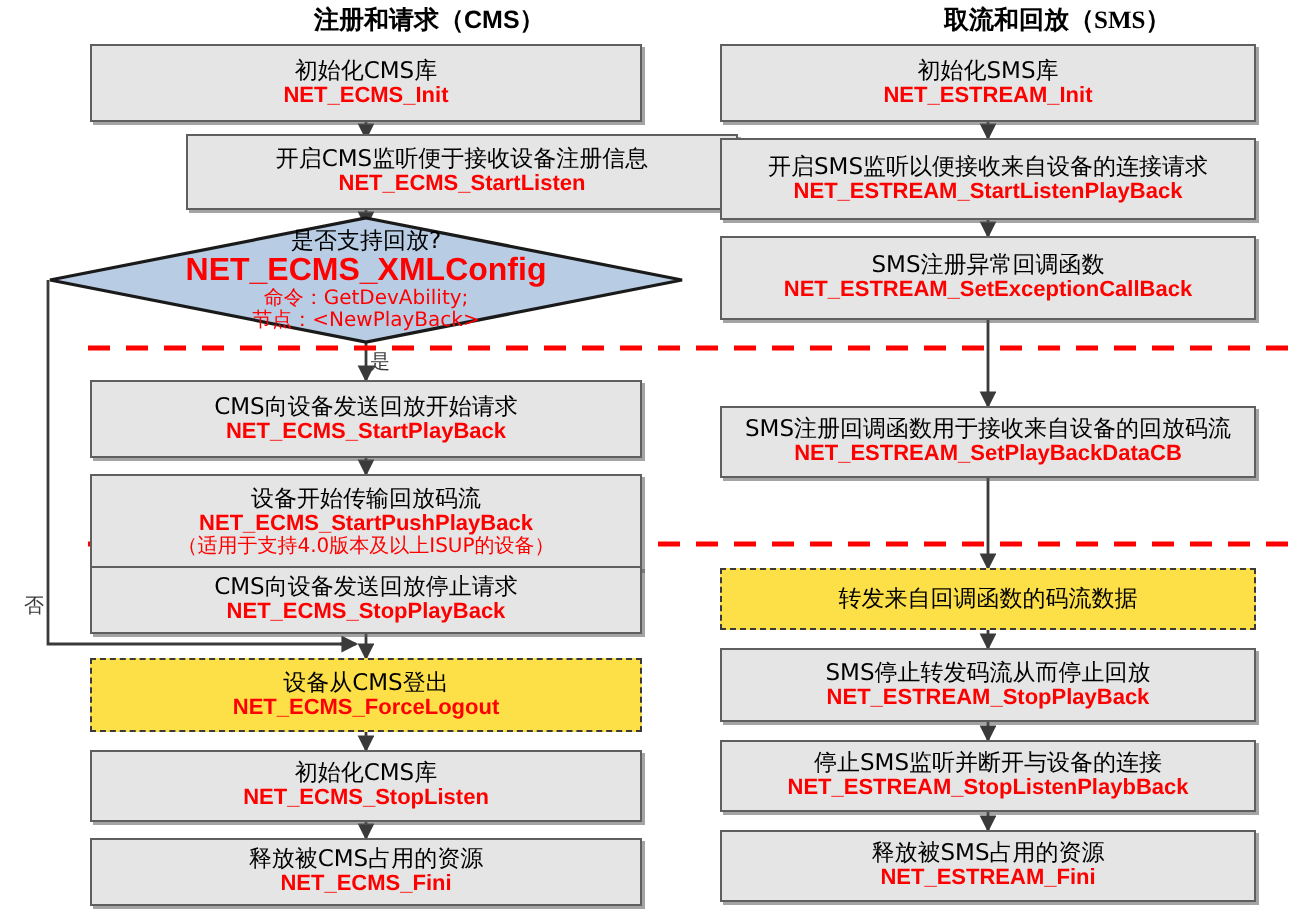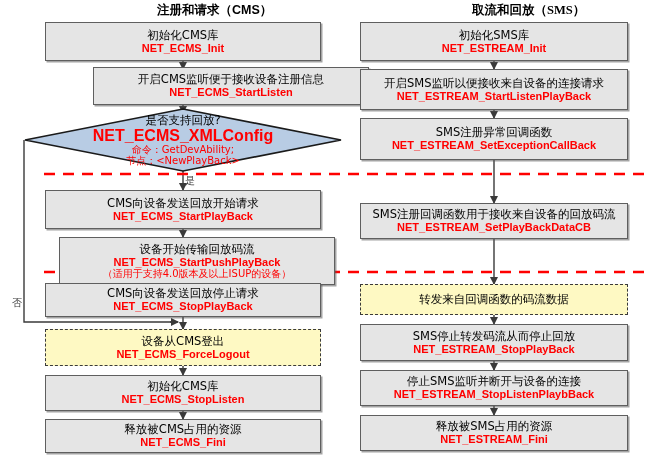--- a/index.html
+++ b/index.html
@@ -52,21 +52,21 @@
   }
   .node .note{
     font-size:10px;
     color:#ff0000;
     white-space:nowrap;
     font-family:"DejaVu Sans","Liberation Sans",sans-serif;
   }
 
   
   .node.highlight{
-    background:#fef9c3;
+    background:#fde047;
     border:1.7px dashed #3a3a3a;
     box-shadow:none;
   }
 
   
   .diamond-wrap{position:absolute;}
   .diamond-wrap svg{position:absolute;left:0;top:0;}
   .diamond-text{
     position:absolute;left:0;top:0;width:100%;height:100%;
     display:flex;flex-direction:column;align-items:center;justify-content:center;
@@ -159,21 +159,21 @@
   </div>
 
   <div class="branch-label" style="left:185px;top:174px;">是</div>
   <div class="branch-label" style="left:12px;top:296px;">否</div>
 
   <div class="node" style="left:45px;top:190px;width:276px;height:39px;">
     <span class="zh">CMS向设备发送回放开始请求</span>
     <span class="api">NET_ECMS_StartPlayBack</span>
   </div>
 
-  <div class="node" style="left:45px;top:237px;width:276px;height:48px;margin-left:14px;">
+  <div class="node" style="left:45px;top:237px;width:276px;height:48px;">
     <span class="zh">设备开始传输回放码流</span>
     <span class="api">NET_ECMS_StartPushPlayBack</span>
     <span class="note">（适用于支持4.0版本及以上ISUP的设备）</span>
   </div>
 
   <div class="node" style="left:45px;top:283px;width:276px;height:34px;">
     <span class="zh">CMS向设备发送回放停止请求</span>
     <span class="api">NET_ECMS_StopPlayBack</span>
   </div>
 

